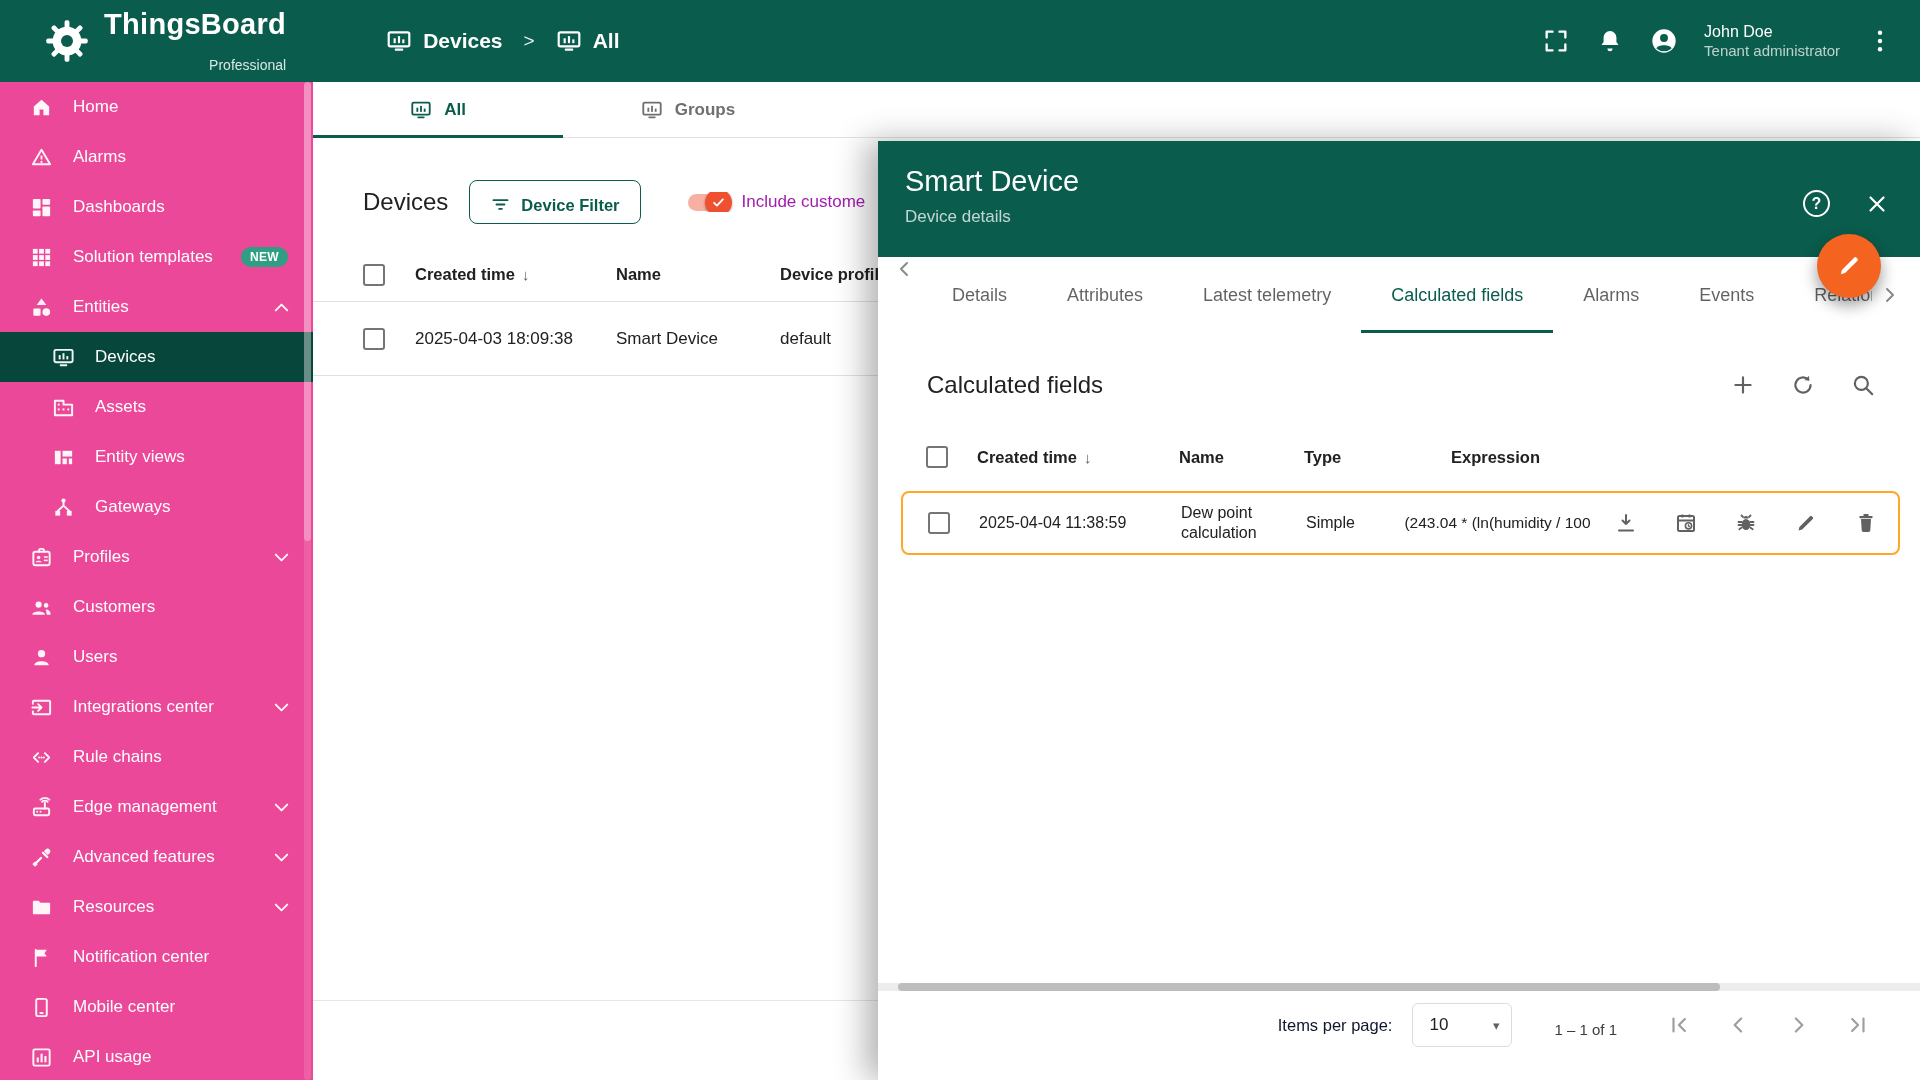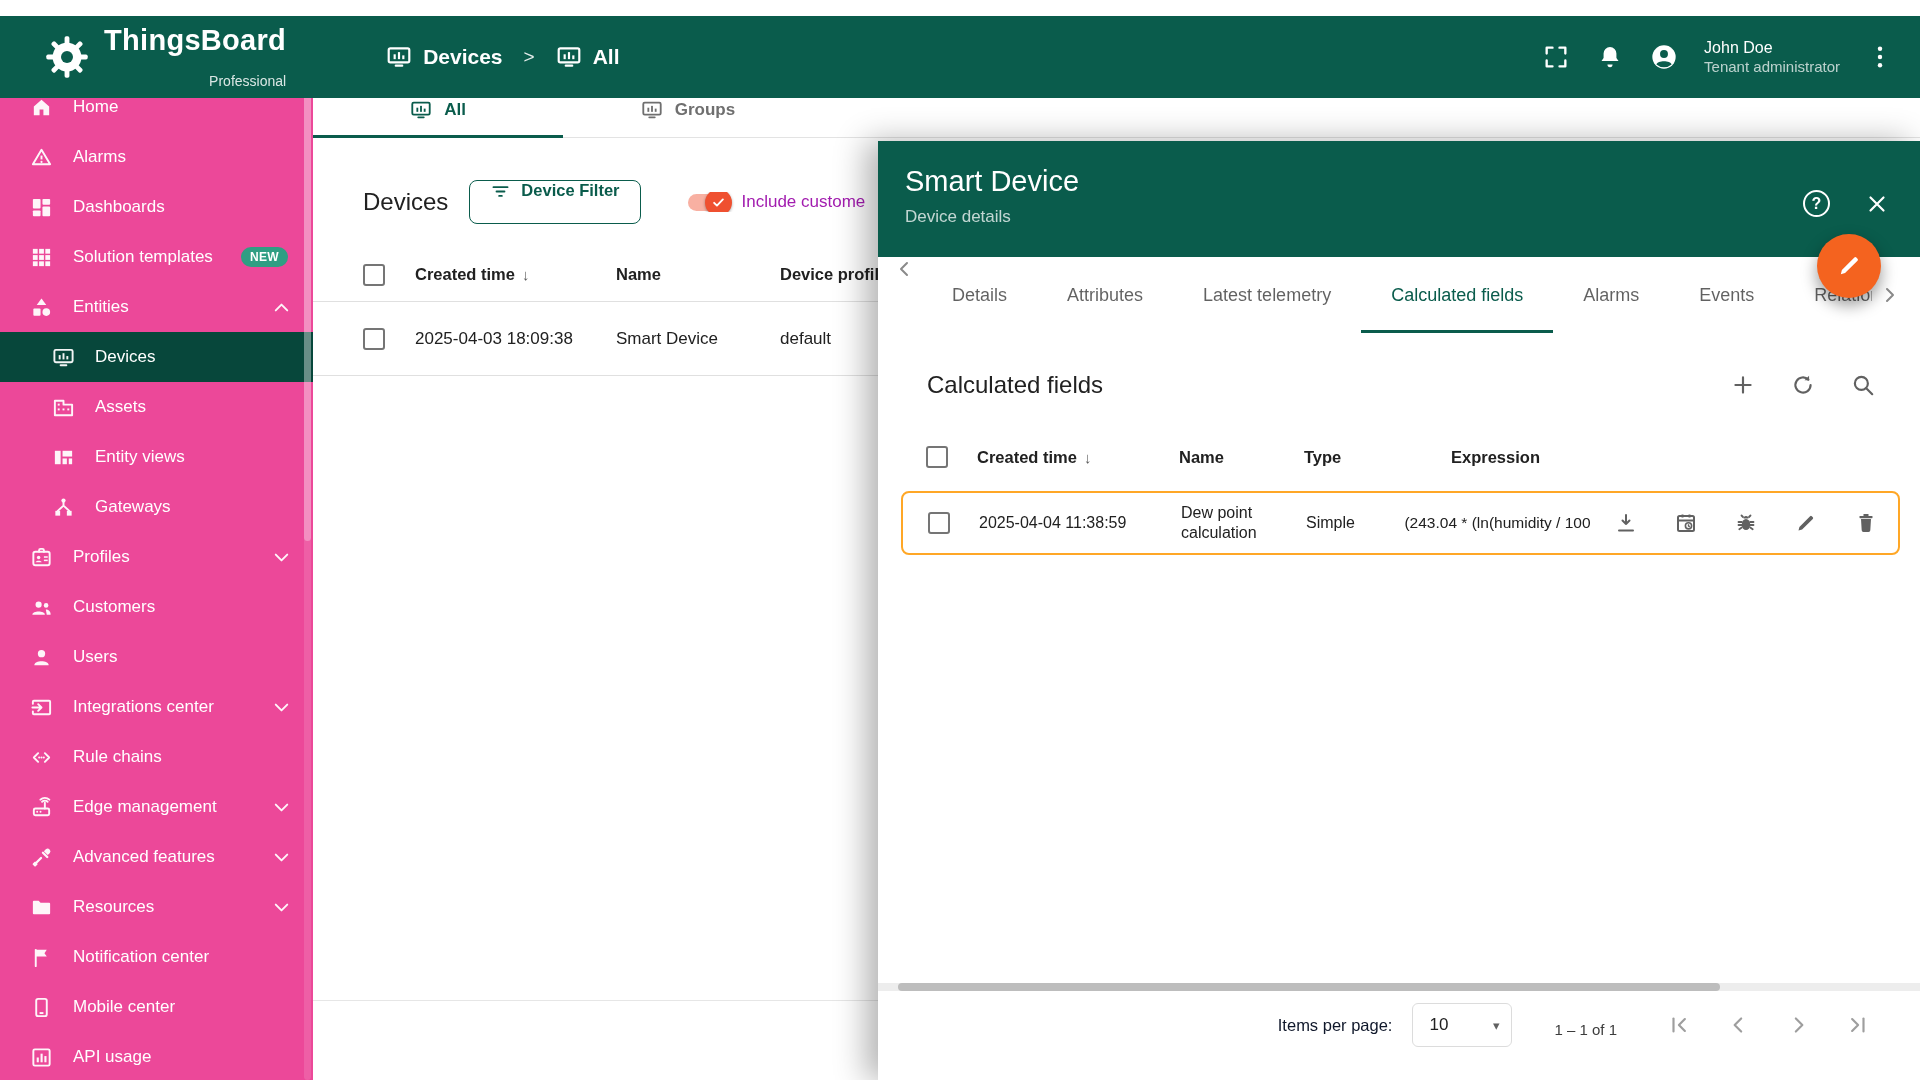--- a/index.html
+++ b/index.html
@@ -2,21 +2,21 @@
 <html><head>
 <meta charset="utf-8">
 <style>
   * { margin:0; padding:0; box-sizing:border-box; }
   html,body { width:1920px; height:1080px; overflow:hidden; font-family:"Liberation Sans",sans-serif; background:#fff; }
   body { position:relative; }
   .icon { display:inline-flex; width:24px; height:24px; flex:none; }
   .icon svg { width:100%; height:100%; display:block; }
 
   
-  .app-header { position:absolute; top:16px; left:0; right:0; height:82px; background:#0A5C4C; color:#fff;
+  .app-header { position:absolute; top:0; left:0; right:0; height:82px; background:#0A5C4C; color:#fff;
                 display:flex; align-items:center; padding:0 26px 0 44px; z-index:50; }
   .logo { display:flex; align-items:center; gap:14px; }
   .logo-icon { width:46px; height:46px; }
   .logo-title { font-size:29px; font-weight:600; letter-spacing:.3px; line-height:30px; }
   .logo-subtitle { font-size:14px; opacity:.85; text-align:right; margin-top:18px; }
   .breadcrumb { display:flex; align-items:center; gap:11px; margin-left:100px; font-size:21px; font-weight:600; }
   .breadcrumb .icon { width:26px; height:26px; }
   .crumb { display:flex; align-items:center; gap:11px; cursor:pointer; }
   .crumb-sep { font-size:19px; opacity:.9; margin:0 10px; font-weight:400; }
   .header-right { margin-left:auto; display:flex; align-items:center; gap:26px; }
@@ -41,21 +41,21 @@
   
   .main { position:absolute; left:313px; top:82px; right:0; bottom:0; background:#fff; z-index:5; }
   .main-tabs { height:56px; border-bottom:1px solid #e3e3e3; display:flex; }
   .main-tab { width:250px; display:flex; align-items:center; justify-content:center; gap:12px; font-size:17px; font-weight:600; color:#6f6f6f; position:relative; cursor:pointer; }
   .main-tab .icon { width:22px; height:22px; }
   .main-tab.active { color:#0A5C4C; }
   .main-tab.active::after { content:""; position:absolute; bottom:-1px; left:0; right:0; height:3px; background:#0A5C4C; }
 
   .devices-toolbar { height:110px; display:flex; align-items:center; padding:18px 0 0 50px; }
   .devices-title { font-size:24px; font-weight:500; color:#212121; }
-  .filter-btn { margin-left:21px; height:44px; display:flex; align-items:flex-start; gap:10px; padding:0 20px;
+  .filter-btn { margin-left:21px; height:44px; display:flex; align-items:flex-end; gap:10px; padding:8px 20px;
                 border:1.5px solid #0A5C4C; border-radius:8px; color:#0A5C4C; font-size:16.5px; font-weight:600; cursor:pointer; background:#fff; }
   .filter-btn .icon { width:21px; height:21px; }
   .toggle-wrap { margin-left:47px; display:flex; align-items:center; gap:12px; overflow:hidden; flex:1; }
   .toggle { position:relative; width:42px; height:17px; background:rgba(239,80,48,.45); border-radius:9px; cursor:pointer; flex:none; }
   .toggle-knob { position:absolute; right:-2px; top:-5px; width:27px; height:27px; border-radius:50%; background:#EF5030;
                  display:flex; align-items:center; justify-content:center; box-shadow:0 1px 3px rgba(0,0,0,.35); }
   .toggle-knob .icon { width:15px; height:15px; }
   .toggle-label { font-size:17px; color:#a21caf; white-space:nowrap; }
 
   .dev-table { }

